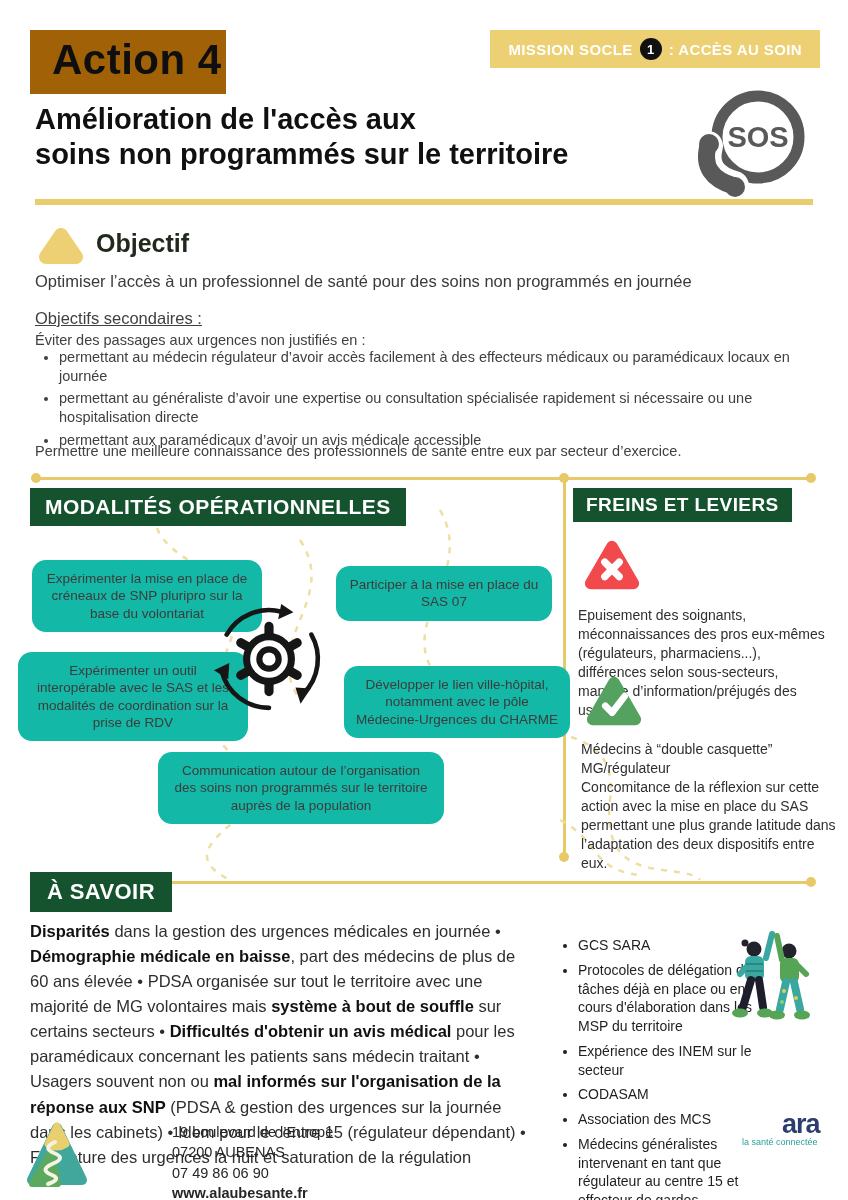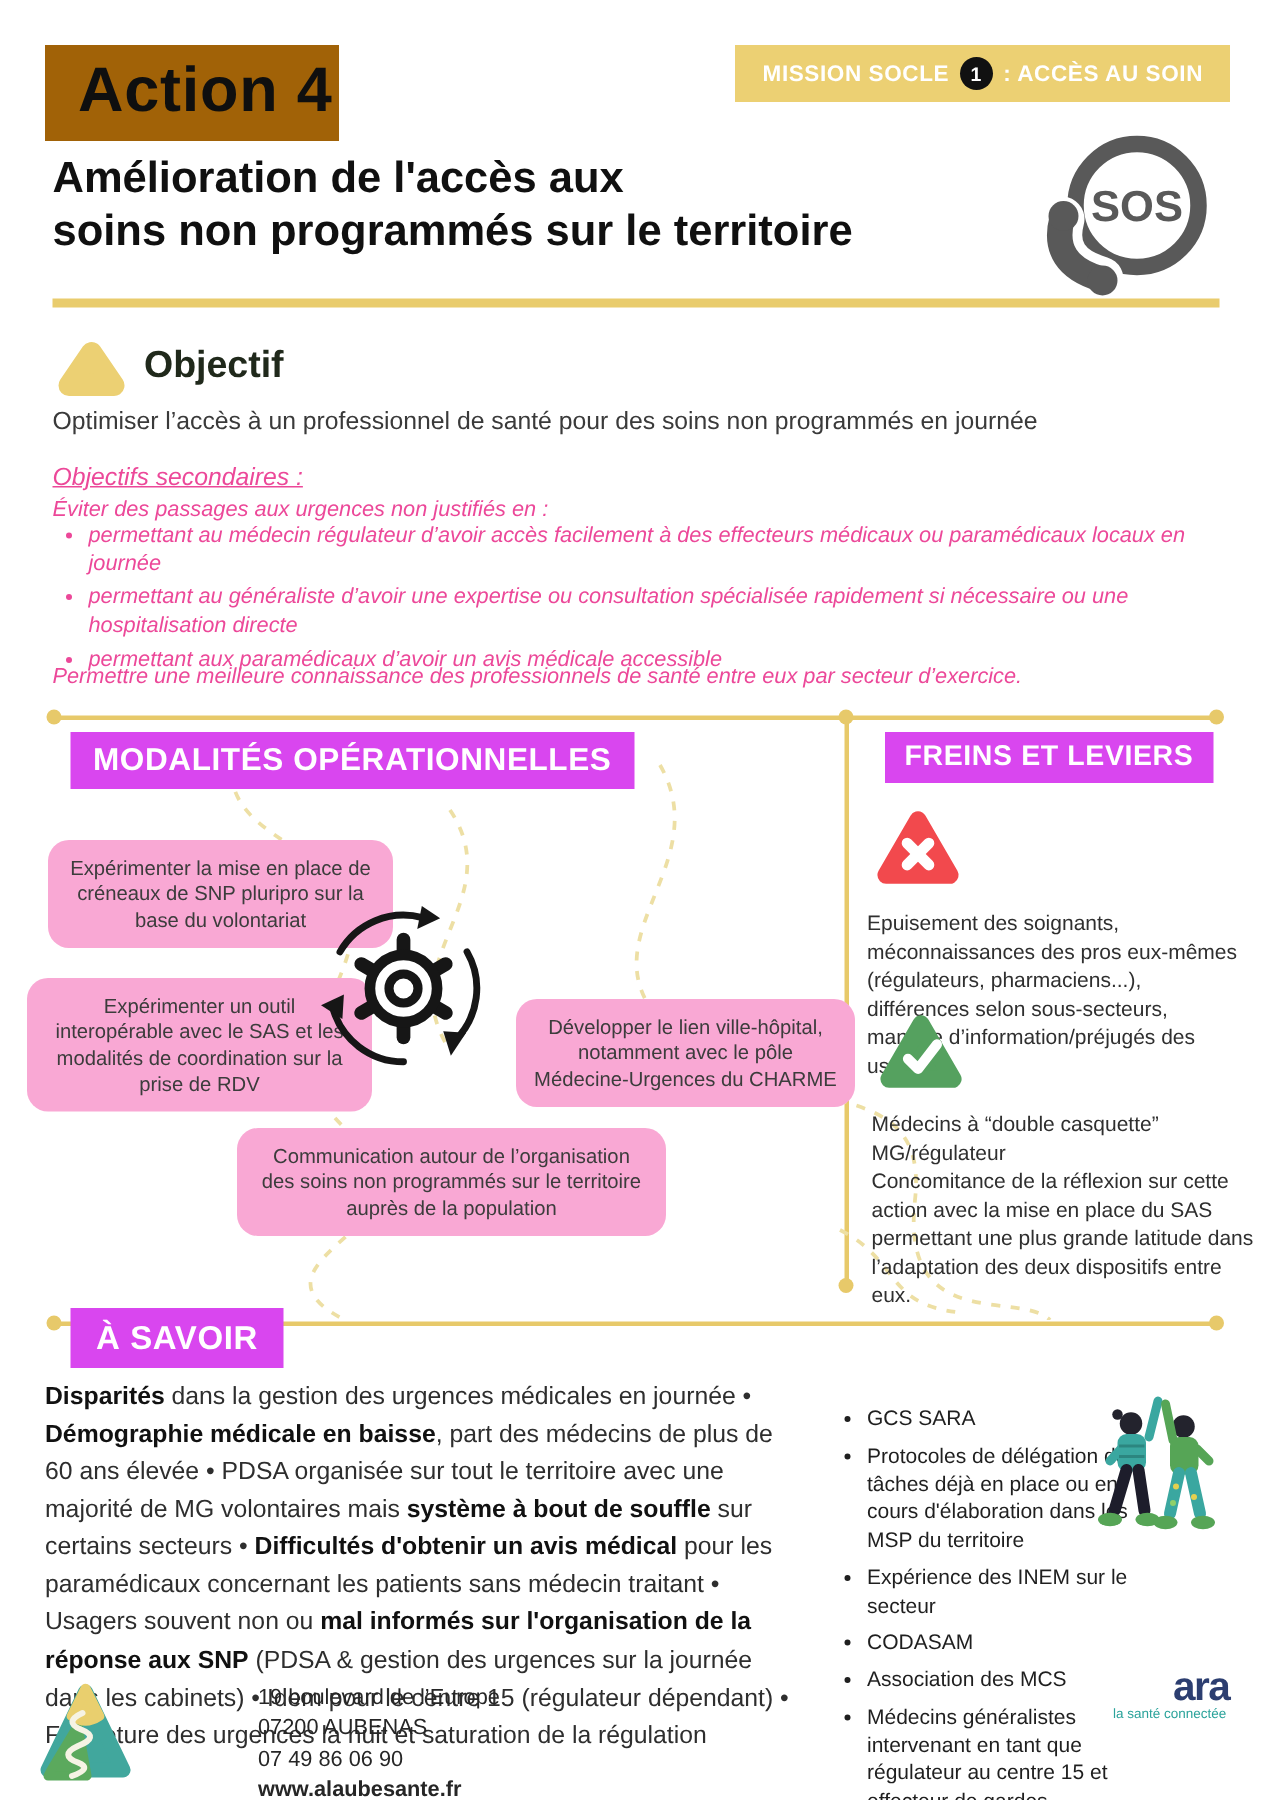--- a/index.html
+++ b/index.html
@@ -15,37 +15,37 @@
   .mission-badge{right:28px;top:30px;background:#ecd073;display:flex;align-items:center;gap:7px;
     padding:8px 18px;color:#ffffff;font-weight:700;font-size:15px;letter-spacing:.4px;}
   .mission-num{width:22px;height:22px;border-radius:50%;background:#111;color:#fff;display:flex;
     align-items:center;justify-content:center;font-size:13px;font-weight:700;}
   .main-title{left:35px;top:102px;font-size:29px;font-weight:800;color:#101010;line-height:1.22;}
   .hdr-divider{left:35px;top:199px;width:778px;height:6px;background:#e9cc6d;}
 
   
   .obj-head{left:96px;top:229px;font-size:25px;font-weight:800;color:#20291b;}
   .obj-main{left:35px;top:272px;width:790px;font-size:16.5px;color:#3a3a3a;}
-  .ital{font-style:italic;color:#ec4899;}
+  .ital{color:#404040;}
   .obj-sec-head{left:35px;top:309px;font-size:16.5px;text-decoration:underline;font-weight:500;}
   .obj-intro{left:35px;top:332px;font-size:14.5px;}
   .obj-list{left:35px;top:348px;width:780px;font-size:14.5px;margin:0;padding-left:24px;line-height:1.32;}
   .obj-list li{margin-bottom:3px;}
   .obj-close{left:35px;top:443px;width:780px;font-size:14.5px;}
 
   
   .yline{background:#e7c96a;}
   .ydot{width:10px;height:10px;border-radius:50%;background:#e7c96a;}
 
   
-  .blackhead{background:#d946ef;color:#ffffff;font-weight:800;letter-spacing:.4px;display:inline-block;margin-left:17px;}
+  .blackhead{background:#14532d;color:#ffffff;font-weight:800;letter-spacing:.4px;display:inline-block;}
 
   
   .modal-head{left:30px;top:488px;font-size:21px;padding:7px 15px;}
-  .ybox{background:#f9a8d4;border-radius:14px;padding:10px 12px;font-size:13.5px;color:#3c3c3c;
+  .ybox{background:#14b8a6;border-radius:14px;padding:10px 12px;font-size:13.5px;color:#3c3c3c;
     text-align:center;line-height:1.28;font-weight:500;}
 
   
   .freins-head{left:573px;top:488px;font-size:19px;padding:6px 13px;}
   .frein-text{left:578px;top:606px;width:252px;font-size:14px;line-height:1.36;color:#2f2f2f;}
   .levier-text{left:581px;top:740px;width:258px;font-size:14px;line-height:1.36;color:#2f2f2f;}
 
   
   .savoir-head{left:30px;top:872px;font-size:22px;padding:7px 17px;}
   .savoir-text{left:30px;top:919px;width:502px;font-size:16.5px;line-height:1.52;color:#2e2e2e;}
@@ -130,20 +130,21 @@
       <path d="M160 10 C 130 80, 230 80, 235 130 S 170 230, 240 280 S 150 360, 230 400"></path>
       <path d="M440 30 C 480 100, 380 150, 450 210 C 520 270, 620 230, 610 320 S 680 380, 700 400"></path>
       <path d="M300 60 C 340 120, 260 160, 300 220"></path>
       <path d="M560 340 C 600 360, 590 390, 640 395"></path>
     </g>
   </svg>
 
   <div class="abs blackhead modal-head">MODALITÉS OPÉRATIONNELLES</div>
 
   <div class="abs ybox" style="left:32px;top:560px;width:206px;">Expérimenter la mise en place de créneaux de SNP pluripro sur la base du volontariat</div>
+  <div class="abs ybox" style="left:336px;top:566px;width:192px;">Participer à la mise en place du SAS 07</div>
   <div class="abs ybox" style="left:18px;top:652px;width:206px;">Expérimenter un outil interopérable avec le SAS et les modalités de coordination sur la prise de RDV</div>
   <div class="abs ybox" style="left:344px;top:666px;width:202px;">Développer le lien ville-hôpital, notamment avec le pôle Médecine-Urgences du CHARME</div>
   <div class="abs ybox" style="left:158px;top:752px;width:262px;">Communication autour de l’organisation des soins non programmés sur le territoire auprès de la population</div>
 
   <svg class="abs" style="left:213px;top:603px;" width="112" height="112" viewBox="0 0 110 110">
     <g stroke="#161616" stroke-width="9" stroke-linecap="round">
       <line x1="55" y1="23" x2="55" y2="35"></line>
         <line x1="55" y1="75" x2="55" y2="87"></line>
       <line x1="27.3" y1="39" x2="37.7" y2="45"></line>
         <line x1="72.3" y1="65" x2="82.7" y2="71"></line>

